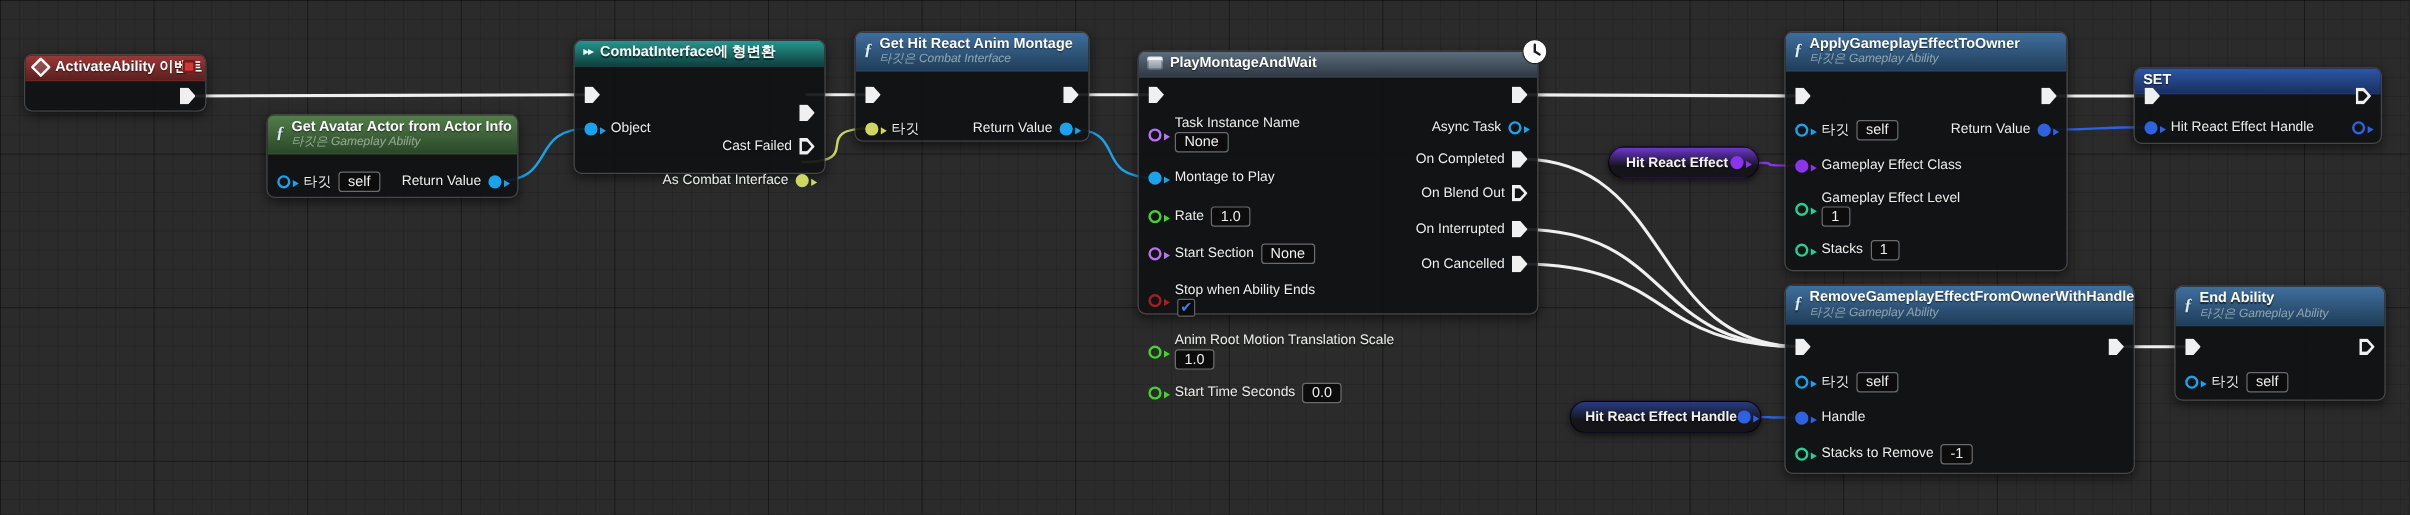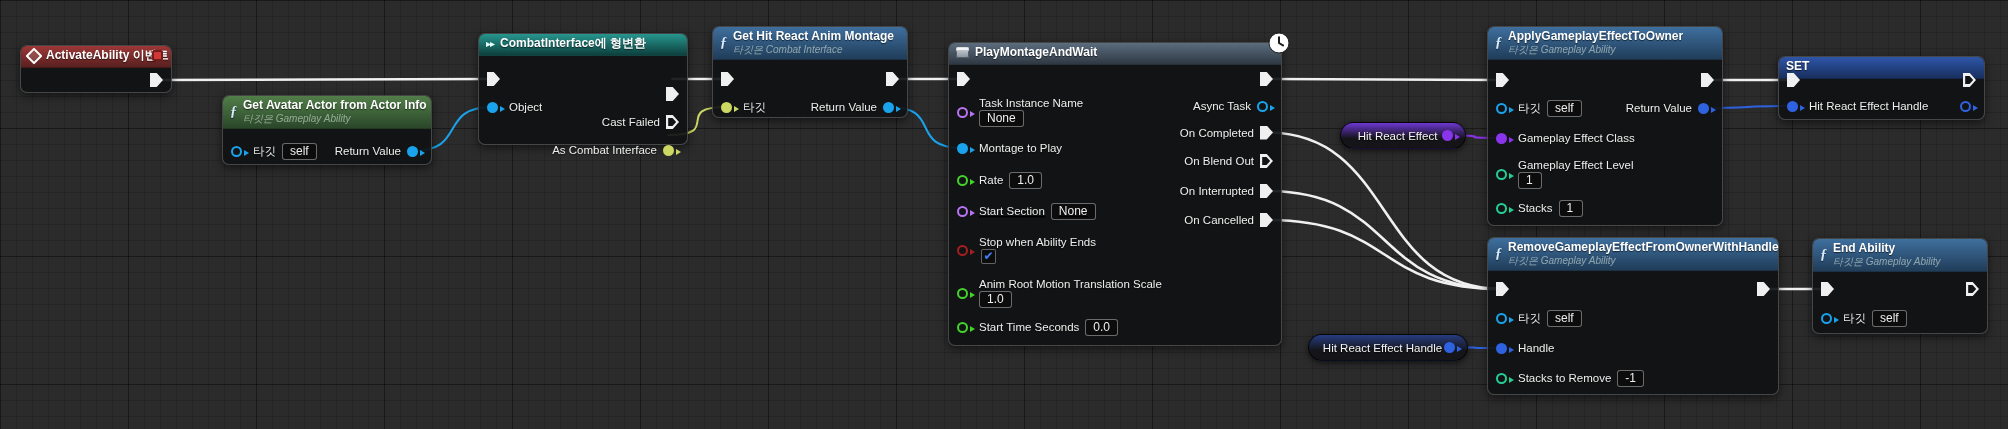--- a/index.html
+++ b/index.html
@@ -50,21 +50,21 @@
     background:#0c0c0c;border:1px solid rgba(185,185,185,.55);border-radius:3px;
     color:#eee;font-size:12px;line-height:15px;padding:0 7px;min-width:8px;text-align:left;white-space:nowrap;
   }
   .pcheck{width:15px;height:15px;box-sizing:border-box;background:#0c0c0c;border:1px solid rgba(185,185,185,.5);border-radius:2px;color:#3b82f6;font-size:12px;line-height:13px;text-align:center;margin-left:2px;}
   .pin{position:relative;flex:none;}
   .pin.exec{width:13px;height:14px;background:#f0f0f0;clip-path:polygon(0 0,52% 0,100% 50%,52% 100%,0 100%);}
   .pin.exec.hollow::after{content:'';position:absolute;left:2.2px;top:2.6px;right:2.8px;bottom:2.6px;background:#121316;clip-path:polygon(0 0,48% 0,100% 50%,48% 100%,0 100%);}
   .pin.circ{width:11px;height:11px;box-sizing:border-box;border-radius:50%;border:2.5px solid var(--pc);background:transparent;margin-right:5px;}
   .pin.circ.filled{background:var(--pc);}
   .pin.circ::after{content:'';position:absolute;left:11px;top:2px;border-left:5px solid var(--pc);border-top:3.5px solid transparent;border-bottom:3.5px solid transparent;}
-  .getter{display:flex;align-items:center;border-radius:14px;border:1px solid rgba(0,0,0,.75);box-shadow:0 2px 6px rgba(0,0,0,.6);padding:0 7px 0 12px;}
+  .getter{display:flex;align-items:center;border-radius:14px;border:1px solid rgba(0,0,0,.75);box-shadow:0 2px 6px rgba(0,0,0,.6);padding:0 7px 0 12px;font-weight:bold;}
   .gv-label{flex:1;text-align:center;font-size:11.5px;color:#f2f2f2;white-space:nowrap;text-shadow:0 1px 1px rgba(0,0,0,.6);}
 </style>
 </head>
 <body>
 
 <div id="graph">
   <svg id="wires" width="2008" height="429">
       <path d="M 156.5 80 C 341.85 80, 308.15 79, 493.5 79" fill="none" stroke="#f0f0f0" stroke-width="2.6" stroke-linecap="round"></path>
       <path d="M 412.5 151 C 467.5 151, 437.5 107, 492.5 107" fill="none" stroke="#1aa3ec" stroke-width="2" stroke-linecap="round"></path>
       <path d="M 672.5 79 C 727.5 79, 672.5 79, 727.5 79" fill="none" stroke="#f0f0f0" stroke-width="2.6" stroke-linecap="round"></path>
@@ -168,21 +168,21 @@
       <div class="col right" style="top: 38px;">
         <div class="prow right">
           <span class="pin exec"></span>
         </div>
         <div class="prow right">
           <span class="plabel">Return Value</span>
           <span class="pin circ filled" style="--pc: #1aa3ec;"></span>
         </div>
       </div>
     </div>
-    <div class="node" style="left: 948px; top: 42px; width: 334px; height: 304px;">
+    <div class="node" style="left: 948px; top: 42px; width: 334px; height: 220px;">
       <div class="header" style="background: linear-gradient(rgb(92, 109, 126), rgb(46, 56, 67));">
         <span class="async-ic"></span>
         <div class="htext">
           <span class="title">PlayMontageAndWait</span>
         </div>
       </div>
       <div class="col left" style="top: 22px;">
         <div class="prow left" style="height: 28px;">
           <span class="pin exec"></span>
         </div>
@@ -195,21 +195,21 @@
         </div>
         <div class="prow left" style="height: 34px;">
           <span class="pin circ filled" style="--pc: #1aa3ec;"></span>
           <span class="plabel">Montage to Play</span>
         </div>
         <div class="prow left" style="height: 30px;">
           <span class="pin circ" style="--pc: #43d32a;"></span>
           <span class="plabel">Rate</span>
           <span class="pbox">1.0</span>
         </div>
-        <div class="prow left" style="height: 32px; text-decoration: underline;">
+        <div class="prow left" style="height: 32px;">
           <span class="pin circ" style="--pc: #b873f2;"></span>
           <span class="plabel">Start Section</span>
           <span class="pbox">None</span>
         </div>
         <div class="prow left stacked" style="height: 46px;">
           <span class="pin circ" style="--pc: #a41f1f;"></span>
           <div class="stack">
             <span class="plabel">Stop when Ability Ends</span>
             <span class="pcheck">✔</span>
           </div>

